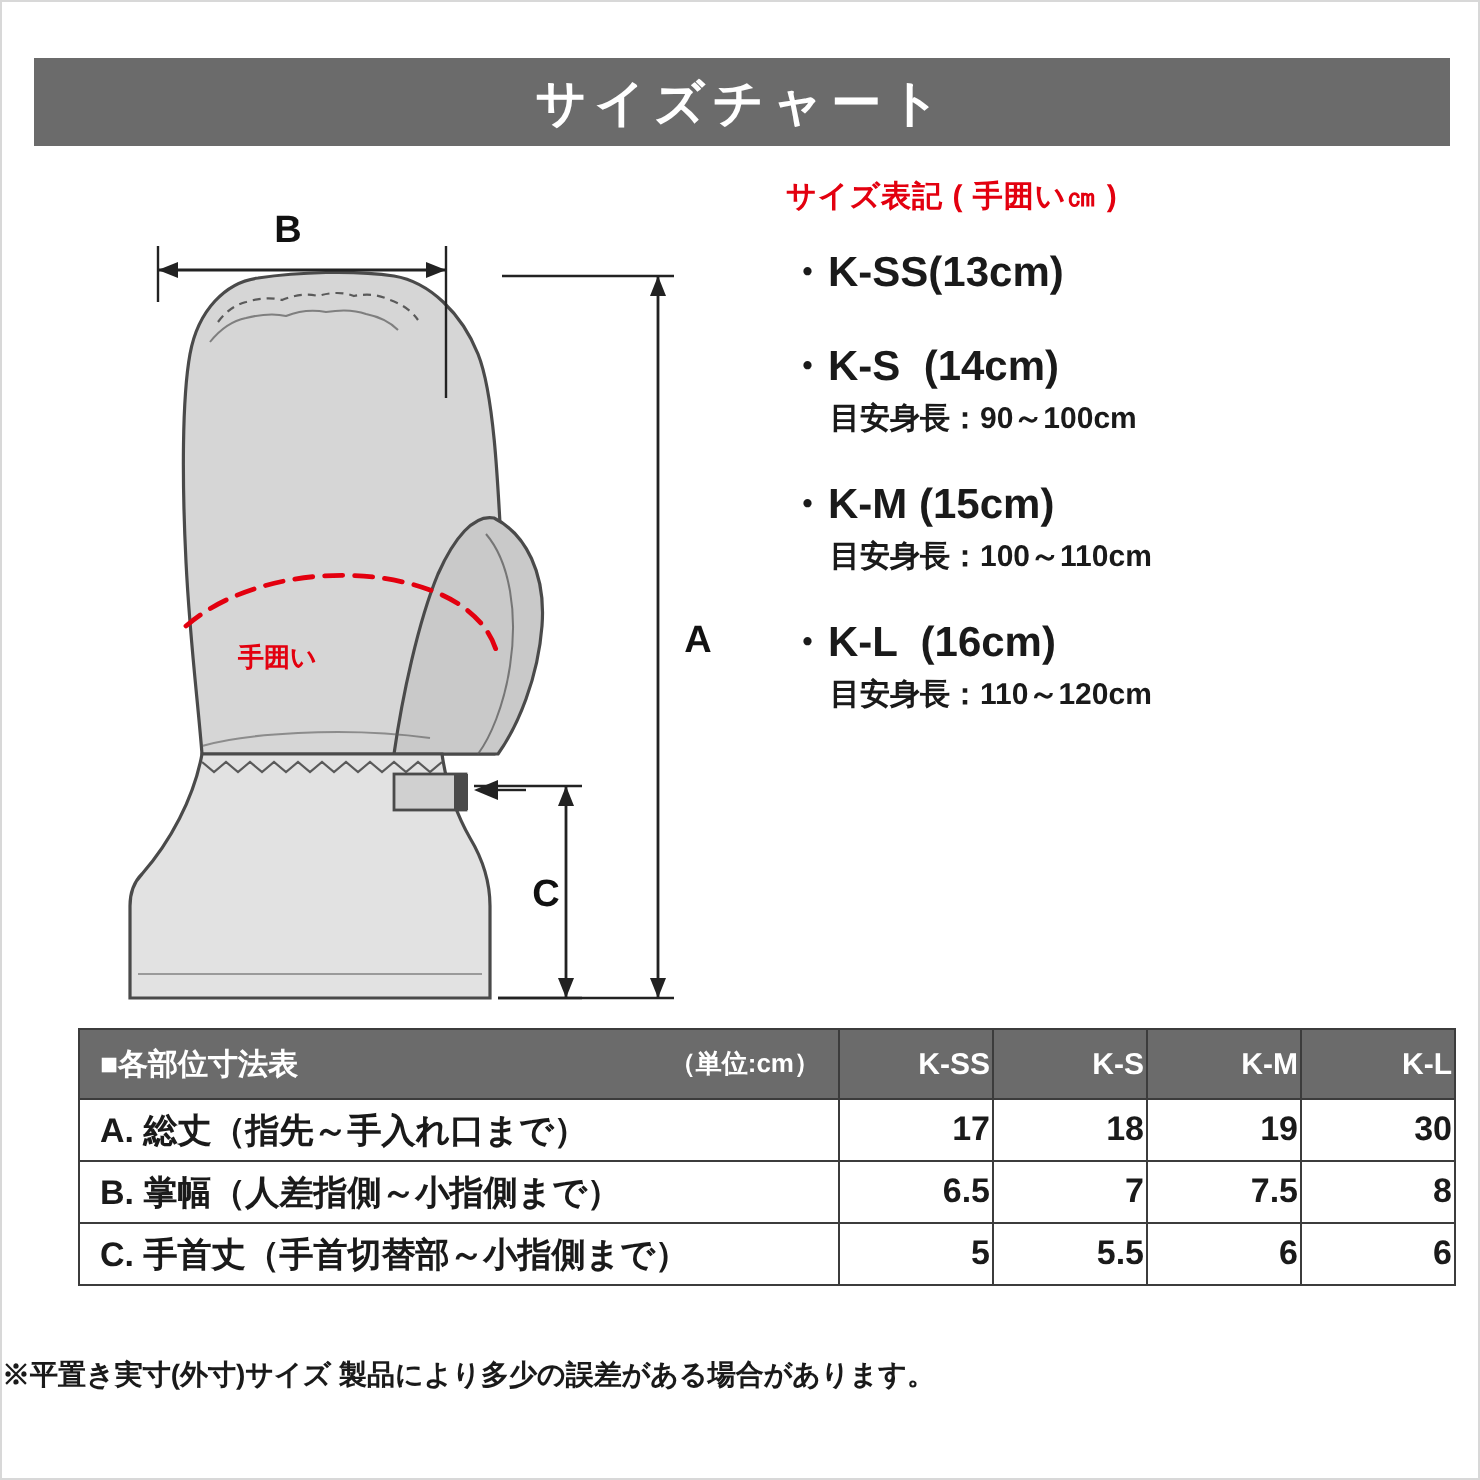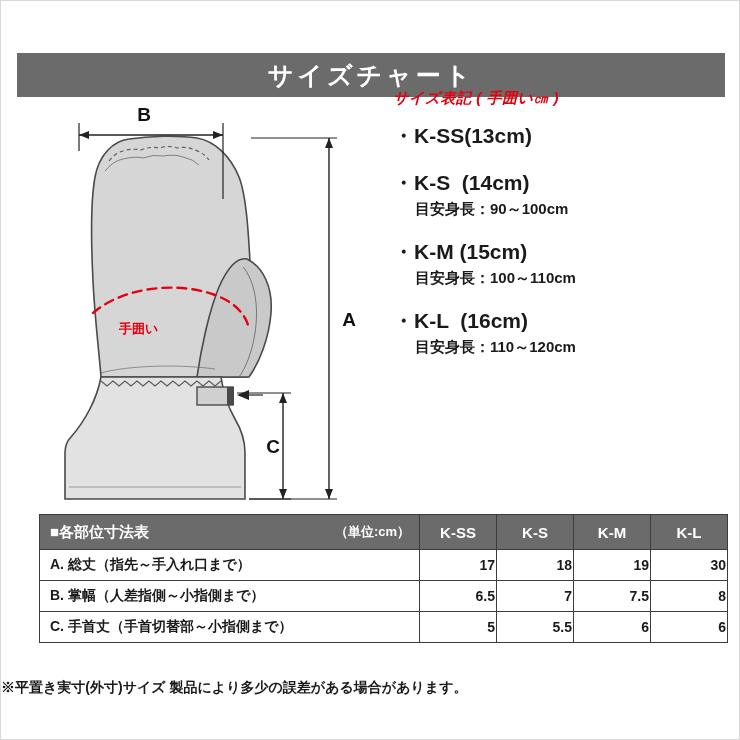--- a/index.html
+++ b/index.html
@@ -26,21 +26,20 @@
   .title-bar {
     position: absolute;
     left: 16px;
     top: 28px;
     width: 708px;
     height: 44px;
     background: #6b6b6b;
     display: flex;
     align-items: center;
     justify-content: center;
-    margin-top: 24px;
   }
   .title-bar .title-text {
     color: #ffffff;
     font-size: 25px;
     font-weight: bold;
     letter-spacing: 4px;
   }
 
   
   .diagram {
@@ -60,21 +59,20 @@
     left: 392px;
     top: 88px;
     width: 330px;
   }
   .size-heading {
     color: #e3000f;
     font-size: 15px;
     font-weight: bold;
     margin-bottom: 14px;
     letter-spacing: 0.5px;
-    font-style: italic;
   }
   .size-item {
     margin-bottom: 19px;
   }
   .size-item .size-name {
     font-size: 21px;
     font-weight: bold;
     color: #1a1a1a;
     white-space: pre;
   }
@@ -99,28 +97,28 @@
     width: 664px;
   }
   table.spec {
     border-collapse: collapse;
     width: 664px;
     table-layout: fixed;
   }
   table.spec th, table.spec td {
     border: 1px solid #3c3c3c;
     height: 28px;
-    font-size: 14px;
+    font-size: 17px;
     color: #1a1a1a;
   }
   table.spec thead th {
     background: #6b6b6b;
     color: #ffffff;
     font-weight: bold;
-    text-align: center;
+    text-align: right;
     height: 32px;
     font-size: 15px;
   }
   table.spec thead th.head-label {
     text-align: left;
     padding-left: 10px;
     position: relative;
   }
   .head-label-inner {
     display: flex;

